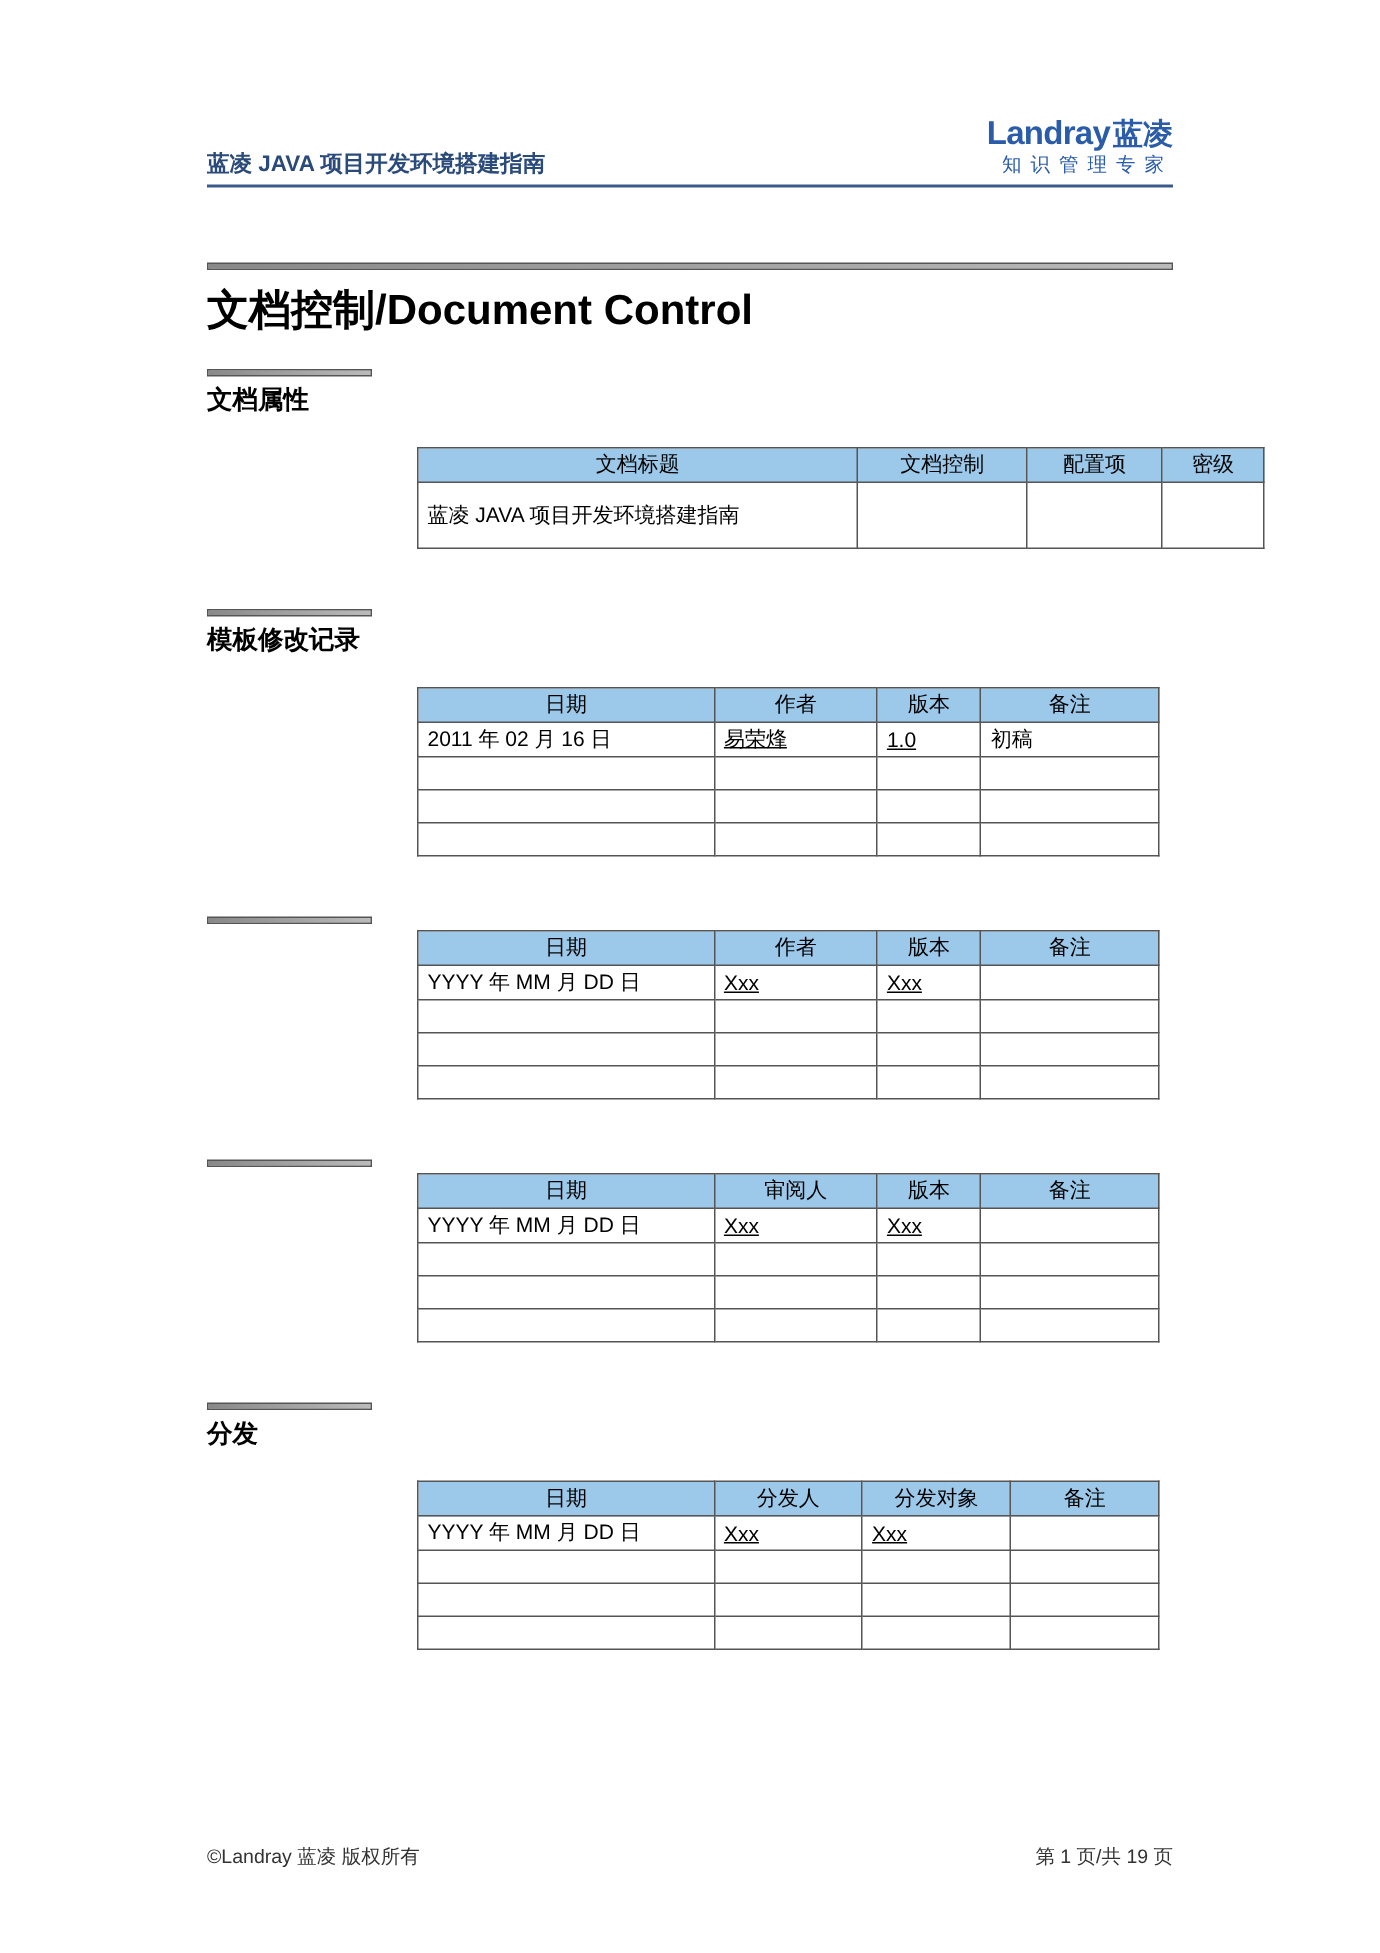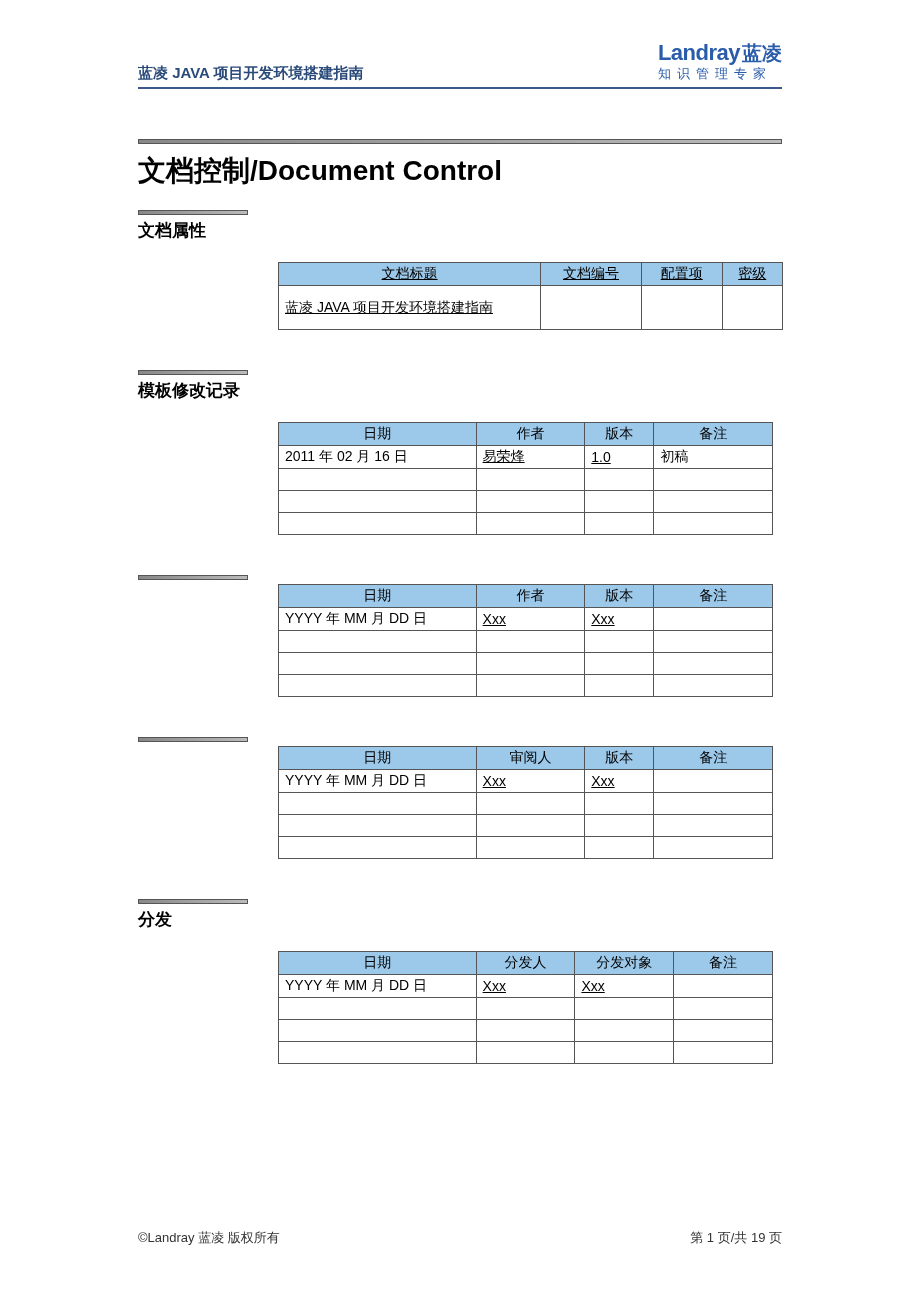--- a/index.html
+++ b/index.html
@@ -22,20 +22,22 @@
       border-bottom: 2px solid #3a5a8a;
       padding-bottom: 4px;
       margin-bottom: 50px;
     }
     .header-title {
       font-size: 15px;
       font-weight: bold;
       color: #2a4a7a;
     }
     .logo-area {
+      text-align: right;
+      margin-top: 36px;
     }
     .logo-main {
       font-weight: bold;
       color: #2a5caa;
       font-size: 22px;
       font-family: Arial, sans-serif;
       letter-spacing: -0.5px;
     }
     .logo-cn {
       font-size: 20px;
@@ -77,22 +79,21 @@
     }
     .table-wrap {
       margin-left: 140px;
     }
     table {
       border-collapse: collapse;
       width: 495px;
       font-size: 14px;
     }
     table.t-attr {
-      width: 505px;
-      text-decoration: underline;
+      width: 565px;
     }
     th {
       background: #9cc8e9;
       border: 1px solid #555;
       padding: 2px 6px;
       font-weight: normal;
       text-align: center;
       height: 22px;
     }
     td {
@@ -133,21 +134,21 @@
 <div class="main-title">文档控制/Document Control</div>
 
 <div class="section">
   <div class="thick-bar-short"></div>
   <div class="section-title">文档属性</div>
   <div class="table-wrap">
     <table class="t-attr">
       <tbody>
           <tr>
         <th style="width:52%">文档标题</th>
-        <th style="width:20%">文档编号</th>
+        <th style="width:20%">文档控制</th>
         <th style="width:16%">配置项</th>
         <th style="width:12%">密级</th>
       </tr>
       <tr>
         <td style="height:44px">蓝凌 JAVA 项目开发环境搭建指南</td>
         <td></td>
         <td></td>
         <td></td>
       </tr>
     </tbody>

